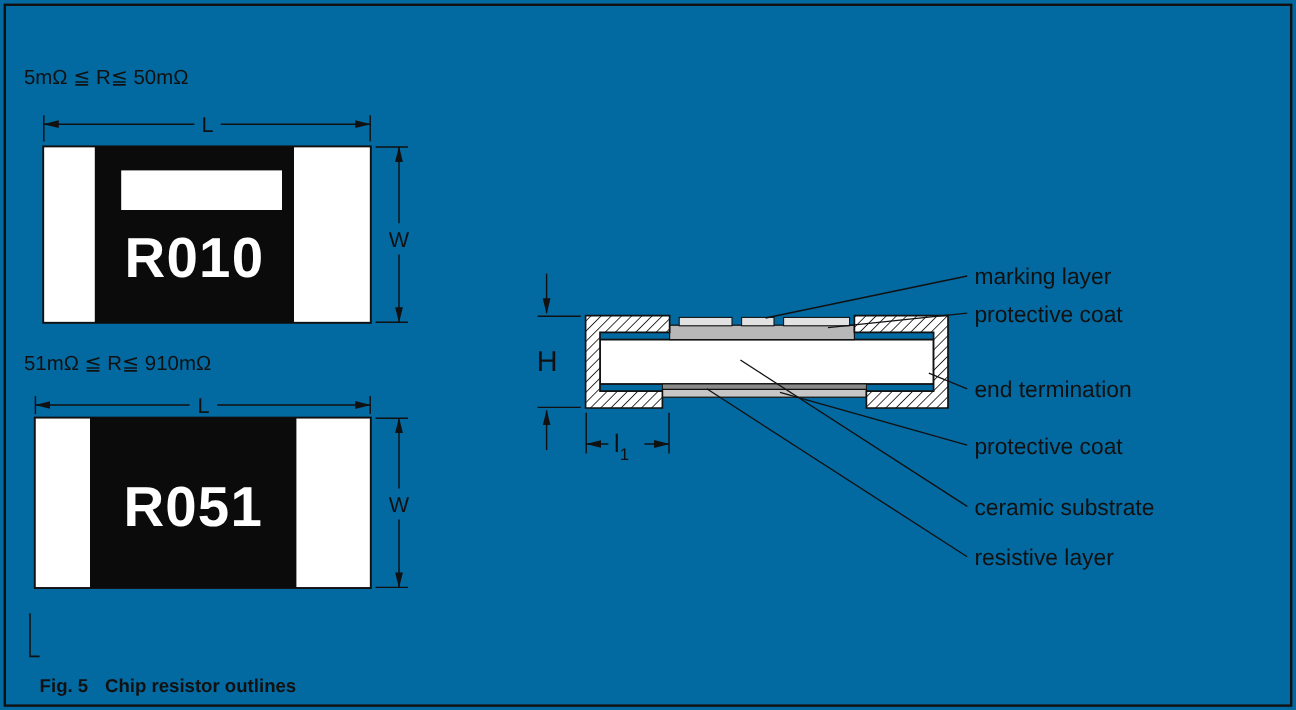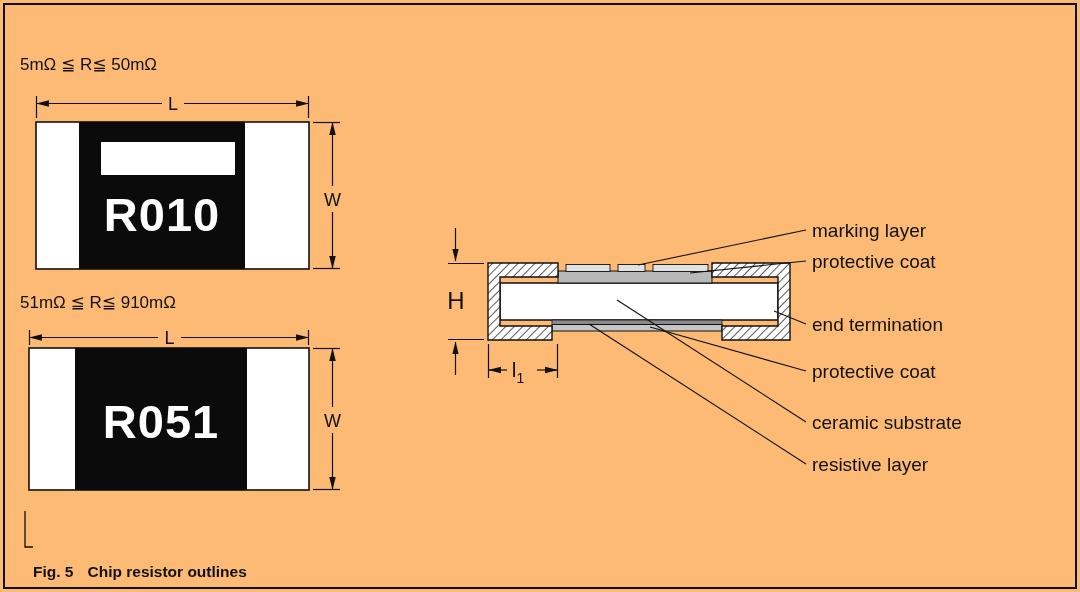--- a/index.html
+++ b/index.html
@@ -1,20 +1,20 @@
 <!DOCTYPE html>
 <html><head>
 <meta charset="utf-8">
 <style>
   html, body { margin: 0; padding: 0; background: #fff; }
   .page {
     position: relative;
     width: 1080px;
     height: 592px;
-    background: #fdba74;
+    background: #0369a1;
     overflow: hidden;
     text-align: center;
   }
   svg { display: block; }
   svg text {
     font-family: "Liberation Sans", "DejaVu Sans", sans-serif;
     fill: #111;
   }
   .range   { font-size: 17px; }
   .dim     { font-size: 18px; }

